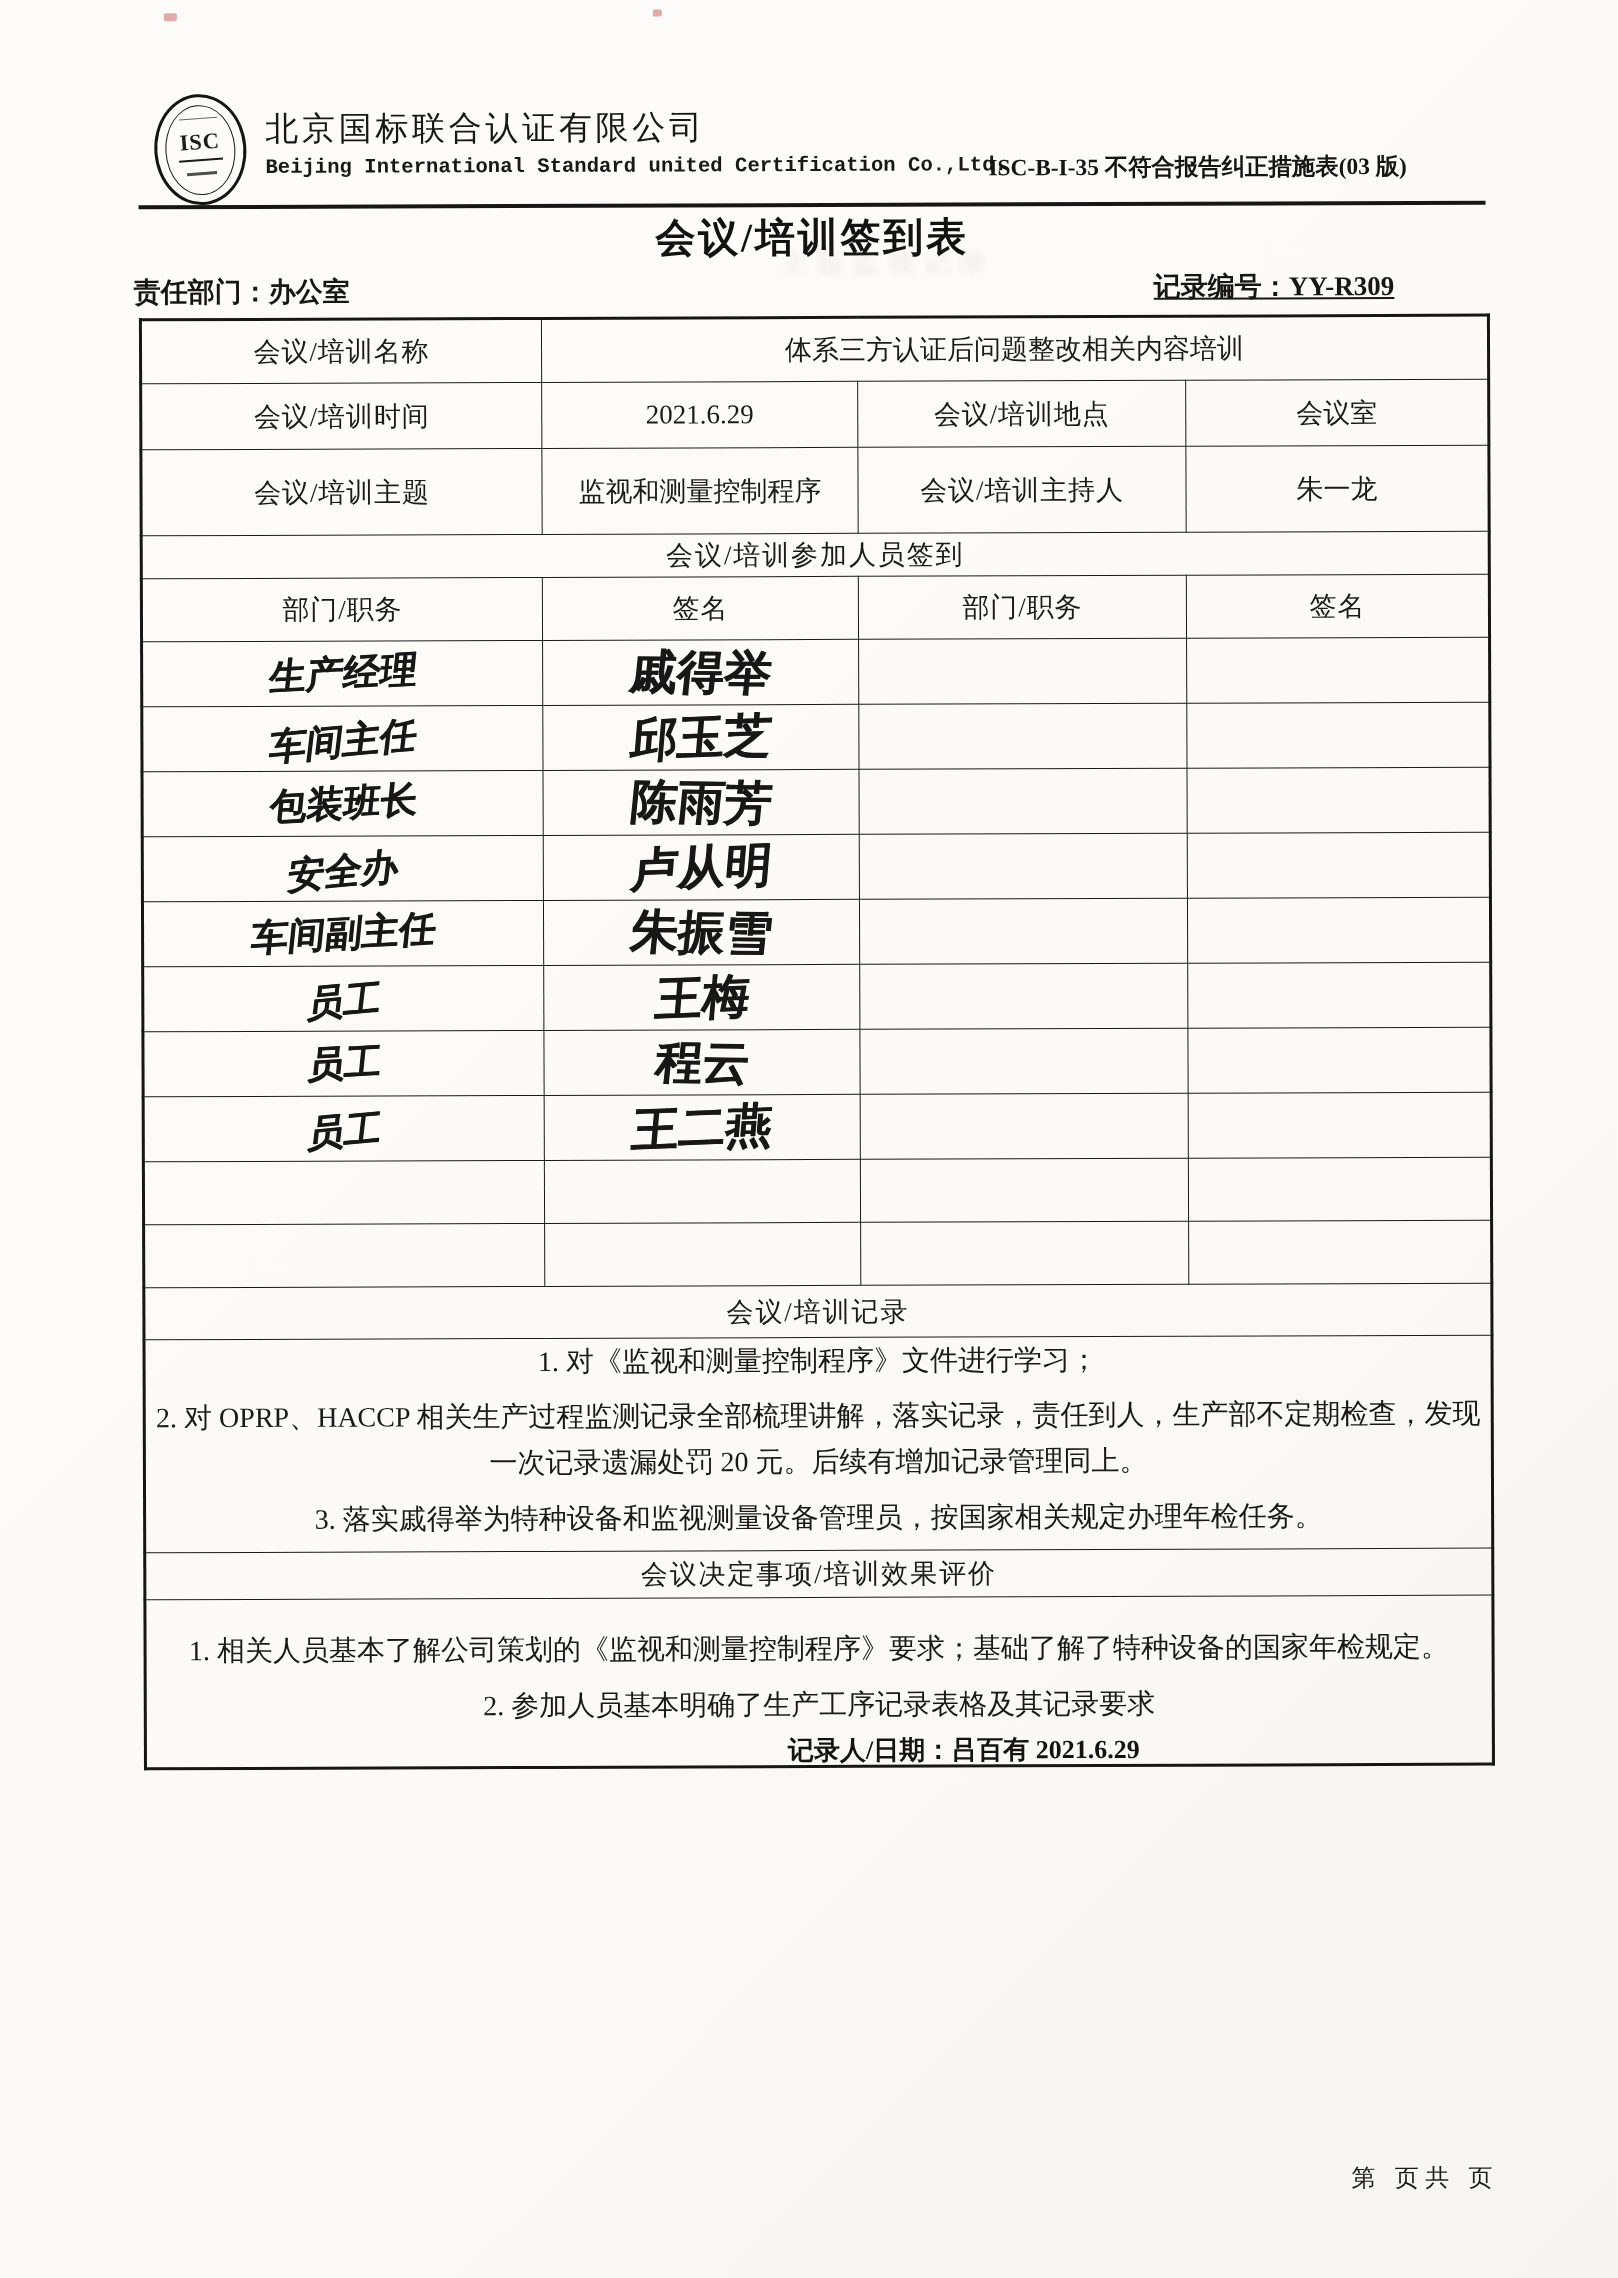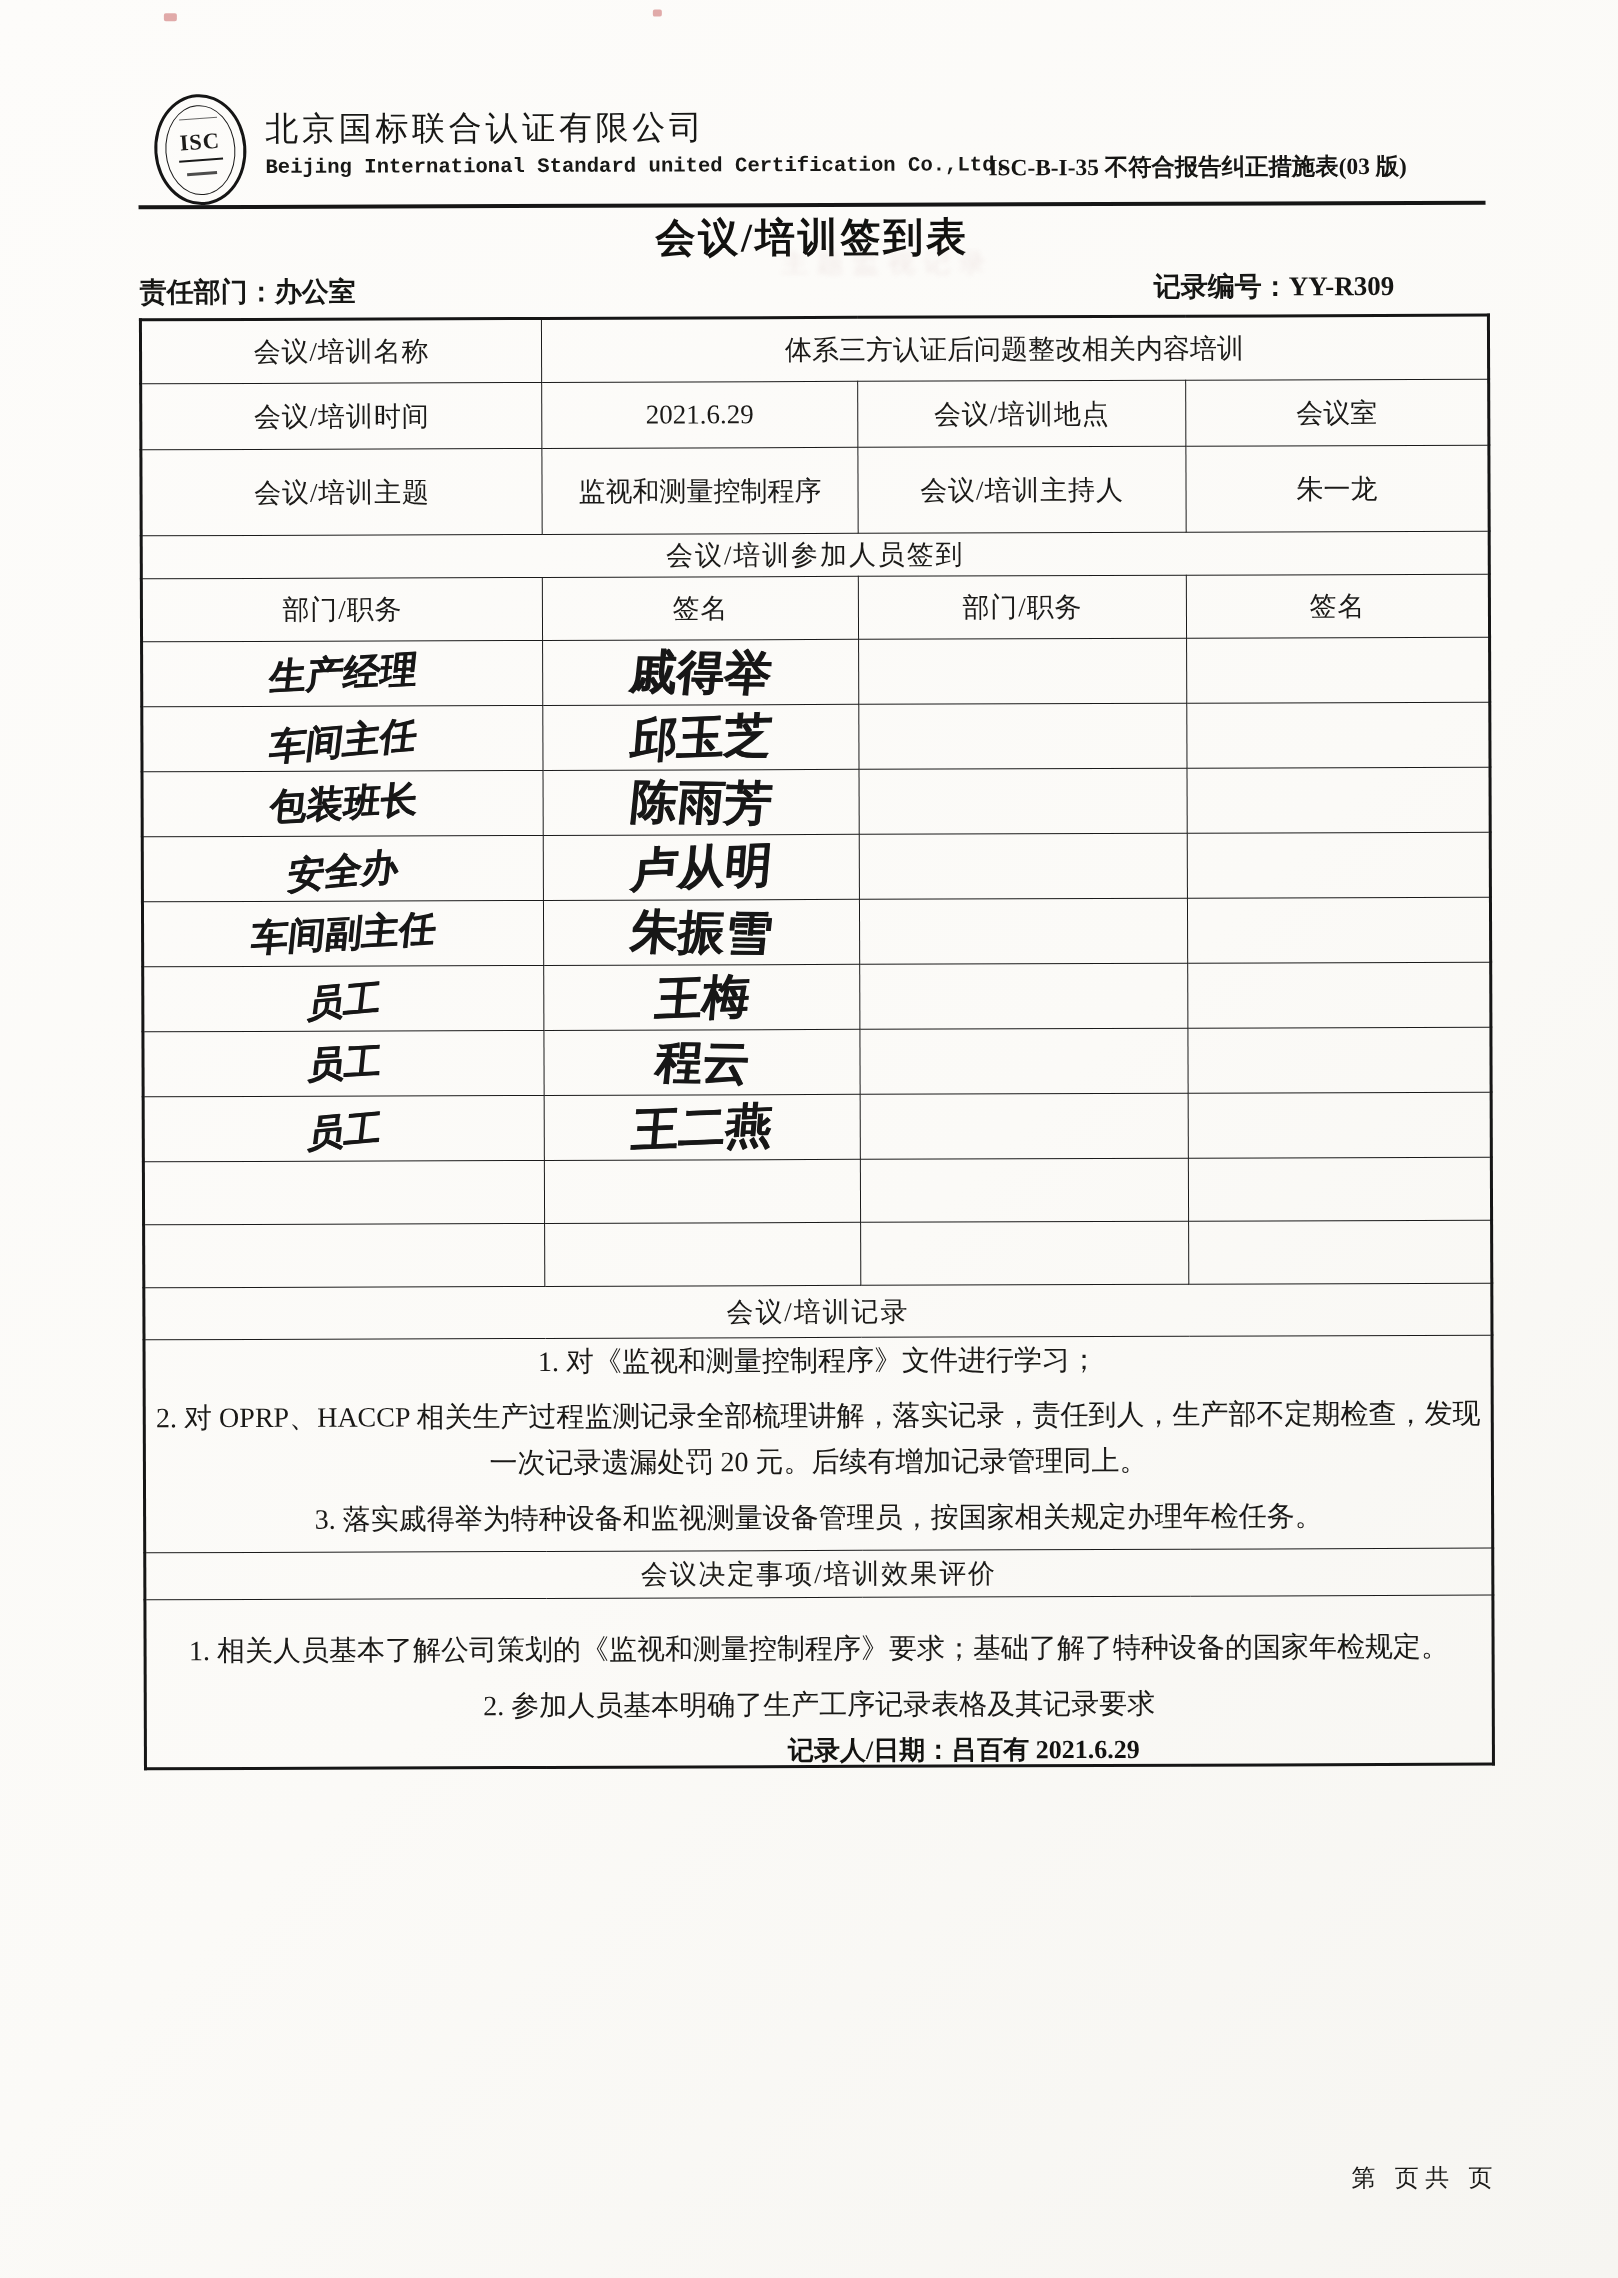--- a/index.html
+++ b/index.html
@@ -27,22 +27,22 @@
     font-family:"Liberation Mono","DejaVu Sans Mono",monospace;color:#181816;letter-spacing:0px;}
   .doc-code{position:absolute;left:991px;top:152px;font-size:23.4px;font-weight:700;color:#151513;}
   .header-rule{position:absolute;left:141px;top:203px;width:1347px;height:3.7px;background:#161616;}
 
   .doc-title{position:absolute;left:141px;top:210px;width:1347px;text-align:center;
     font-size:40px;font-weight:700;letter-spacing:2.8px;color:#121210;}
   .ghost{position:absolute;left:646px;top:245px;width:487px;text-align:center;font-size:28px;
     color:#b98f8f;opacity:.16;filter:blur(2.8px);letter-spacing:7.5px;transform:scaleY(.9);}
   .speck{position:absolute;background:rgba(190,70,70,.45);border-radius:1.9px;}
 
-  .dept-line{position:absolute;left:142px;top:272px;font-size:27px;font-weight:700;color:#161614;}
-  .record-no{position:absolute;left:1156px;top:270px;font-size:27px;font-weight:700;color:#161614;}
+  .dept-line{position:absolute;left:136px;top:272px;font-size:27px;font-weight:700;color:#161614;}
+  .record-no{position:absolute;left:1156px;top:270px;font-size:27px;font-weight:700;color:#161614;text-decoration:underline;}
 
   
   table.main{position:absolute;left:141px;top:316px;width:1347px;border-collapse:collapse;
     table-layout:fixed;}
   table.main td{border:1.9px solid #1b1b1b;text-align:center;vertical-align:middle;
     font-size:27px;color:#1c1b19;padding:0;}
   table.main{border:3.7px solid #161616;}
   td.lbl{font-weight:400;letter-spacing:0.9px;}
   td.wraplbl{padding:0 37px;}
   td.full{letter-spacing:1.9px;}

